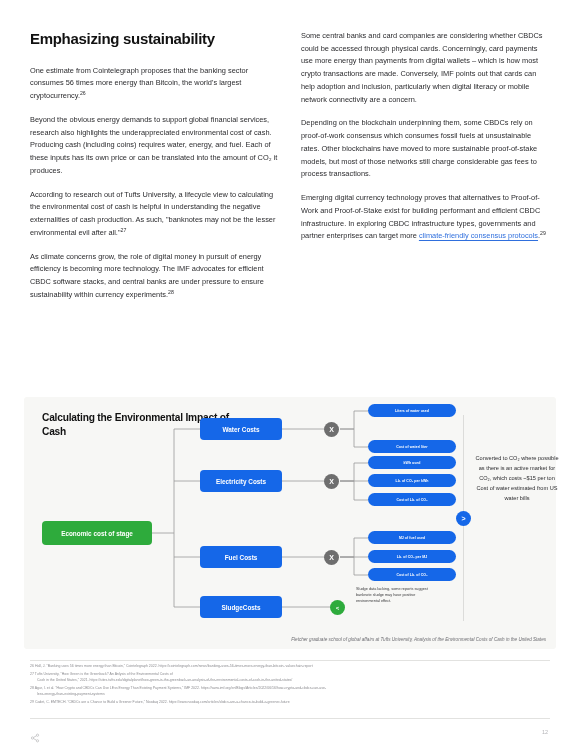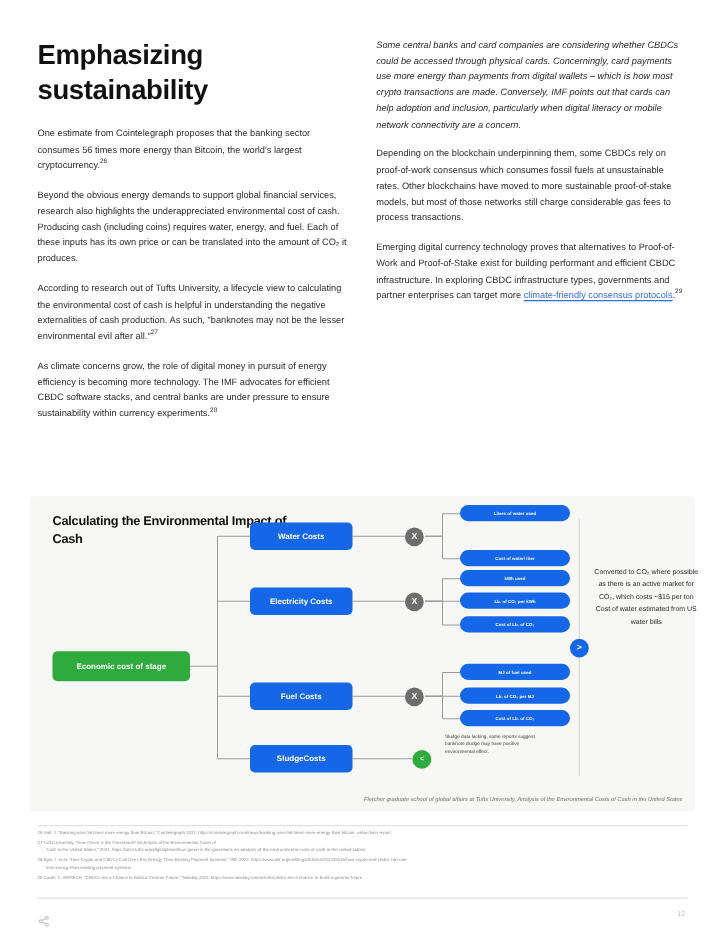--- a/index.html
+++ b/index.html
@@ -13,28 +13,28 @@
   .page { position: relative; width: 580px; height: 750px; padding: 0; }
 
   
   .article {
     position: absolute; left: 30px; top: 30px;
     width: 520px;
     display: flex; gap: 22px;
   }
   .col { width: 249px; }
   h1.title {
-    font-size: 22px; font-weight: 700; letter-spacing: -0.3px;
+    font-size: 15px; font-weight: 700; letter-spacing: -0.3px;
     color: #111; margin-bottom: 16px; line-height: 1.25;
   }
   p.body {
     font-size: 7.4px; line-height: 1.72; color: #2b2b2e;
     margin-bottom: 11px; text-align: left;
   }
-  .col.right p.body:first-child { margin-top: 0; font-style: italic; }
+  .col.right p.body:first-child { margin-top: 0; }
   sup { font-size: 5.2px; vertical-align: super; line-height: 0; }
   a.inline-link {
     color: #2f6fdd; text-decoration: underline; text-underline-offset: 1.5px;
   }
 
   
   .figure {
     position: absolute; left: 24px; top: 397px;
     width: 532px; height: 252px;
     background: #f7f7f5; border-radius: 3px;

